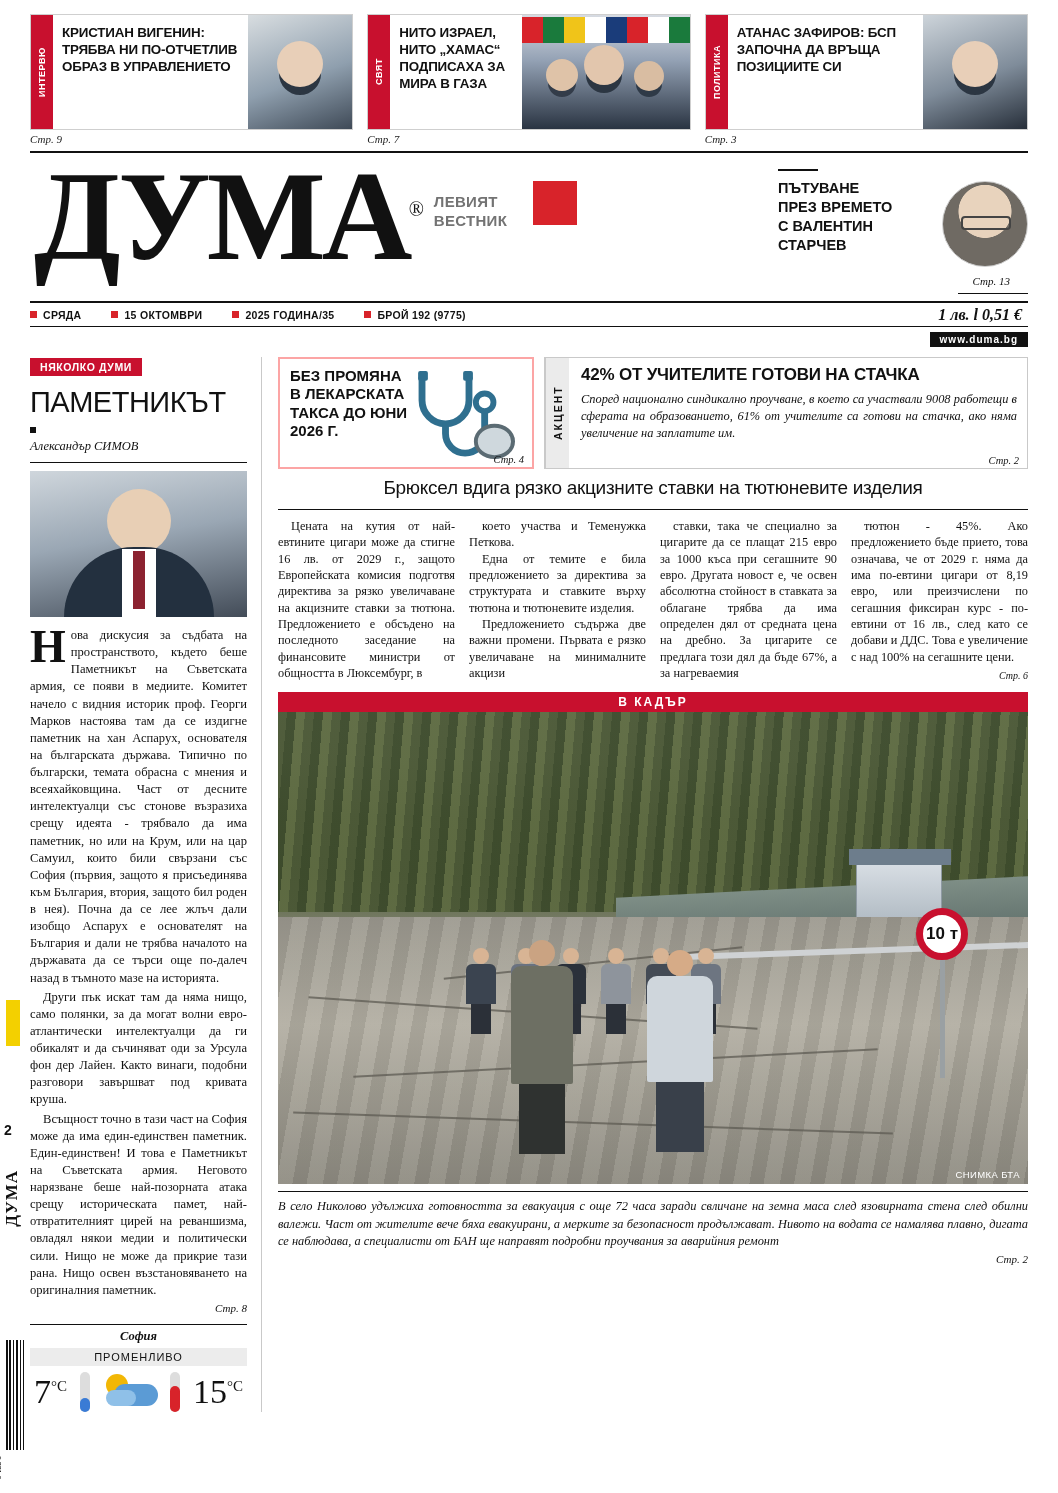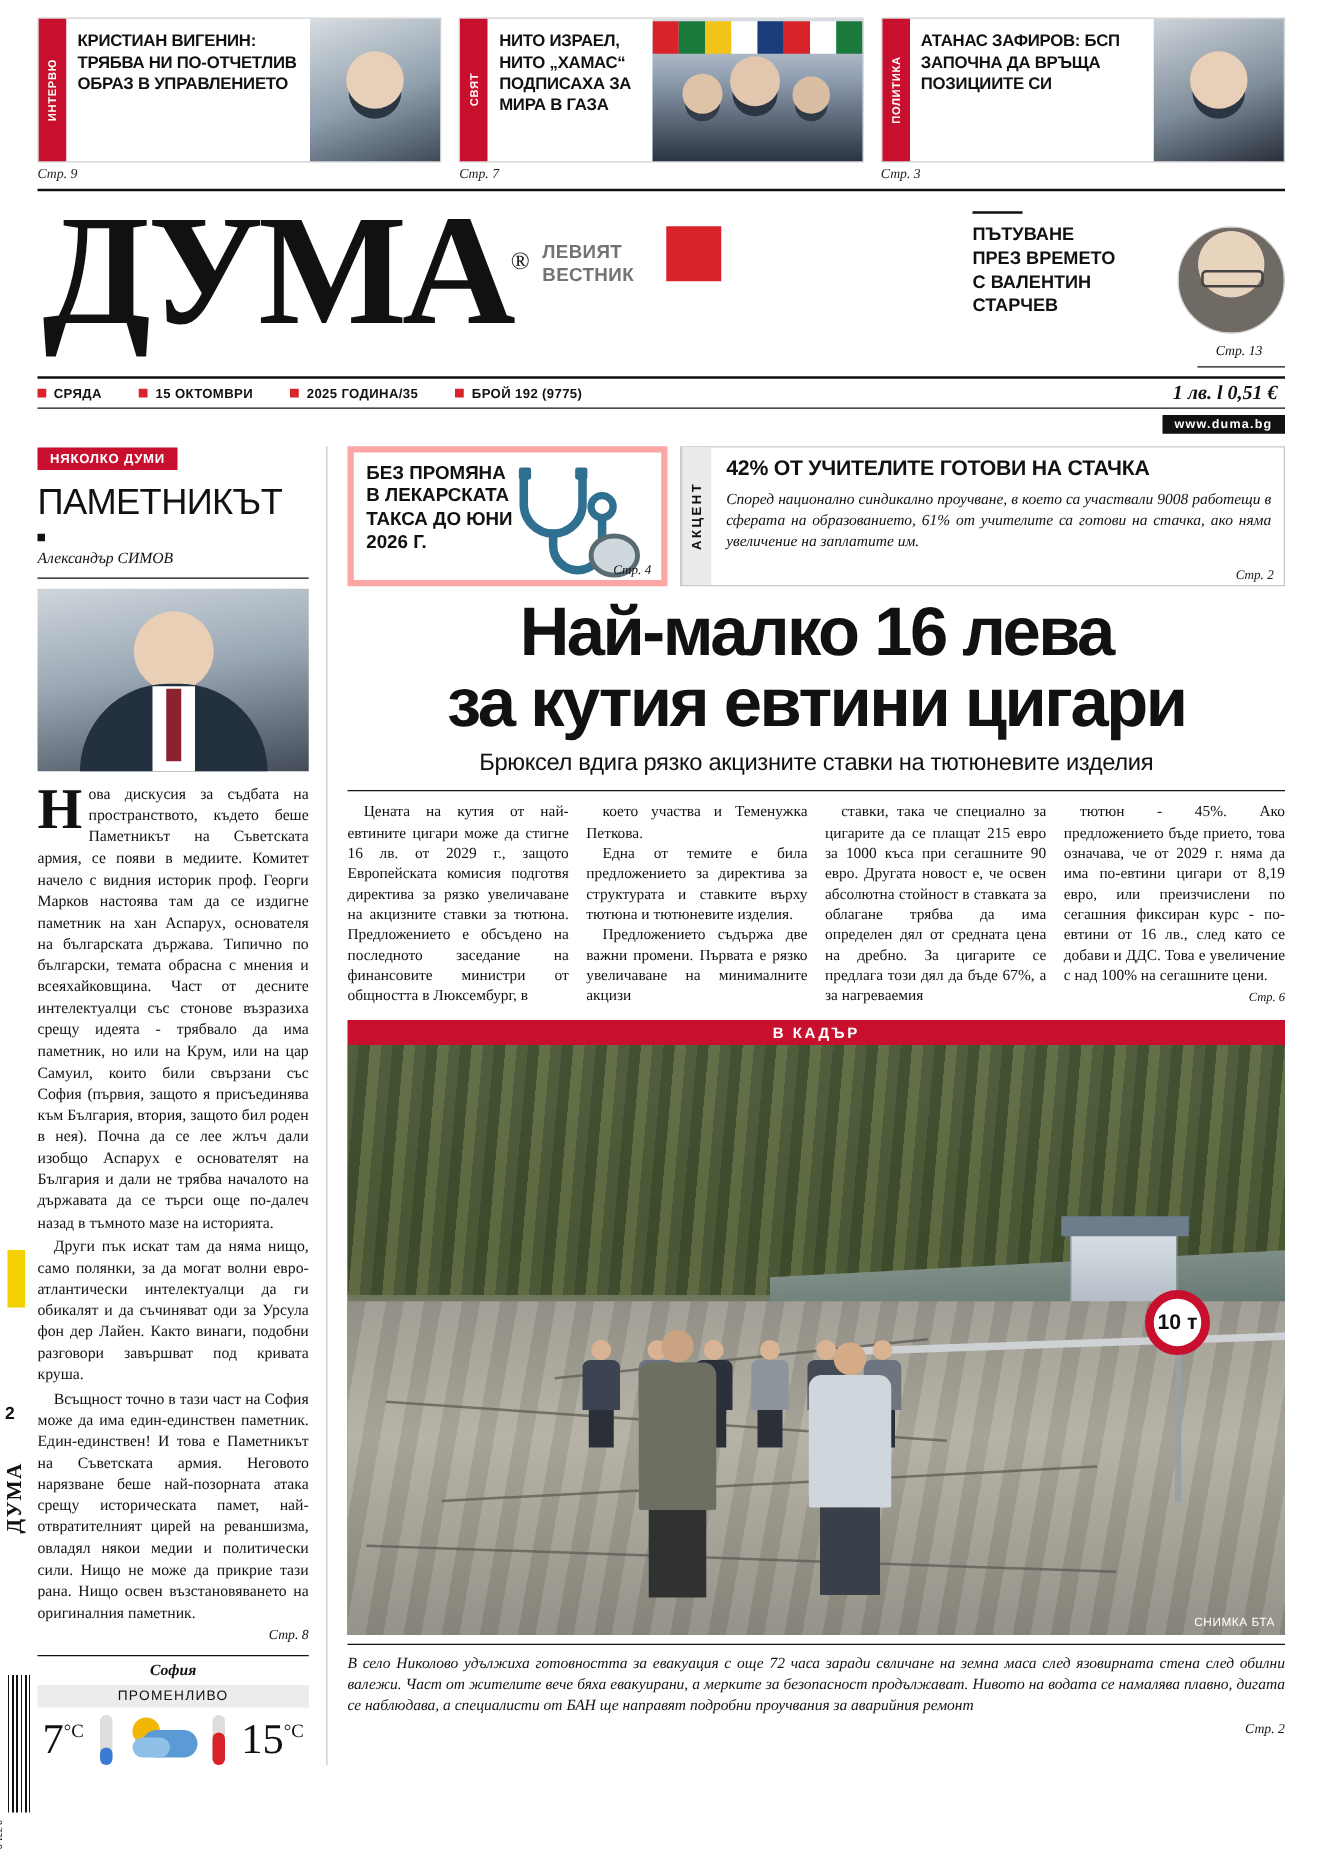--- a/index.html
+++ b/index.html
@@ -266,21 +266,21 @@
     font-weight:bold;
     padding:2px 5px 0 0;
     font-family:"Liberation Serif", serif;
   }
   .ref-right { text-align:right; font-style:italic; font-size:11px; margin-top:3px;}
 
   
   .topboxes { display:flex; gap:0; align-items:stretch; margin-bottom:8px;}
   .box-left {
     width:256px;
-    border:5px solid #fca5a5;
+    border:2px solid #fca5a5;
     padding:8px 8px 16px 10px;
     position:relative;
     height:112px;
     overflow:hidden;
   }
   .box-left .t {
     font-family:"Liberation Sans", sans-serif;
     font-weight:bold;
     font-size:15px;
     line-height:1.22;
@@ -359,21 +359,21 @@
     font-family:"Liberation Sans", sans-serif;
     font-weight:bold;
     font-size:12px;
     letter-spacing:2px;
     padding:3px 0;
   }
   .mainphoto {
     height:472px;
     position:relative;
     overflow:hidden;
-    background:#0c4a6e;
+    background:#8b5cf6;
   }
   .mainphoto .sky { position:absolute;inset:0; background:linear-gradient(180deg,#cfd6cd 0%,#b9c2b4 10%,#6f7a5c 22%,#55613f 34%,#7b7f6a 46%,#9a9a8c 60%,#b6b2a6 100%); }
   .mainphoto .forest { position:absolute;left:0;top:0;width:100%;height:200px;
     background:repeating-linear-gradient(95deg,#4a5735 0 9px,#3c4a2b 9px 18px, #5d6a41 18px 27px);
     opacity:.95;}
   .mainphoto .water { position:absolute;right:0;top:175px;width:55%;height:150px;
     background:linear-gradient(180deg,#7e8e86 0%,#5d6d69 40%,#45534f 100%); transform:skewY(-3deg);}
   .mainphoto .road {
     position:absolute; left:-4%; top:205px; width:108%; height:270px;
     background:
@@ -634,24 +634,20 @@
       <div class="box-right">
         <div class="accent-tag">АКЦЕНТ</div>
         <div class="inner">
           <h3>42% ОТ УЧИТЕЛИТЕ ГОТОВИ НА СТАЧКА</h3>
           <div class="txt">Според национално синдикално проучване, в което са участвали 9008 работещи в сферата на образованието, 61% от учителите са готови на стачка, ако няма увеличение на заплатите им.</div>
         </div>
         <div class="pref">Стр. 2</div>
       </div>
     </div>
 
-    <div class="headline">
-      <div>Най-малко 16 лева</div>
-      <div>за кутия евтини цигари</div>
-    </div>
     <div class="subhead">Брюксел вдига рязко акцизните ставки на тютюневите изделия</div>
     <div class="rule-b"></div>
 
     <div class="four-col">
       <div class="c">
         <p>Цената на кутия от най-евтините цигари може да стигне 16 лв. от 2029 г., защото Европейската комисия подготвя директива за рязко увеличаване на акцизните ставки за тютюна. Предложението е обсъдено на последното заседание на финансовите министри от общността в Люксембург, в</p>
       </div>
       <div class="c">
         <p>което участва и Теменужка Петкова.</p>
         <p>Една от темите е била предложението за директива за структурата и ставките върху тютюна и тютюневите изделия.</p>

